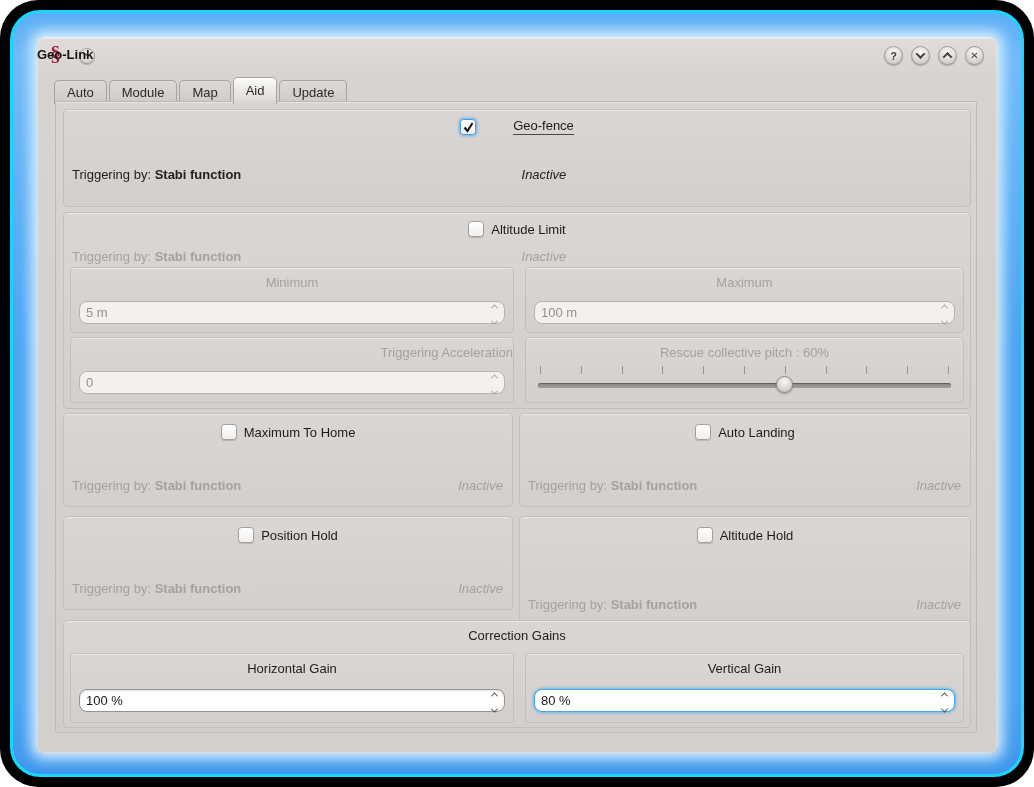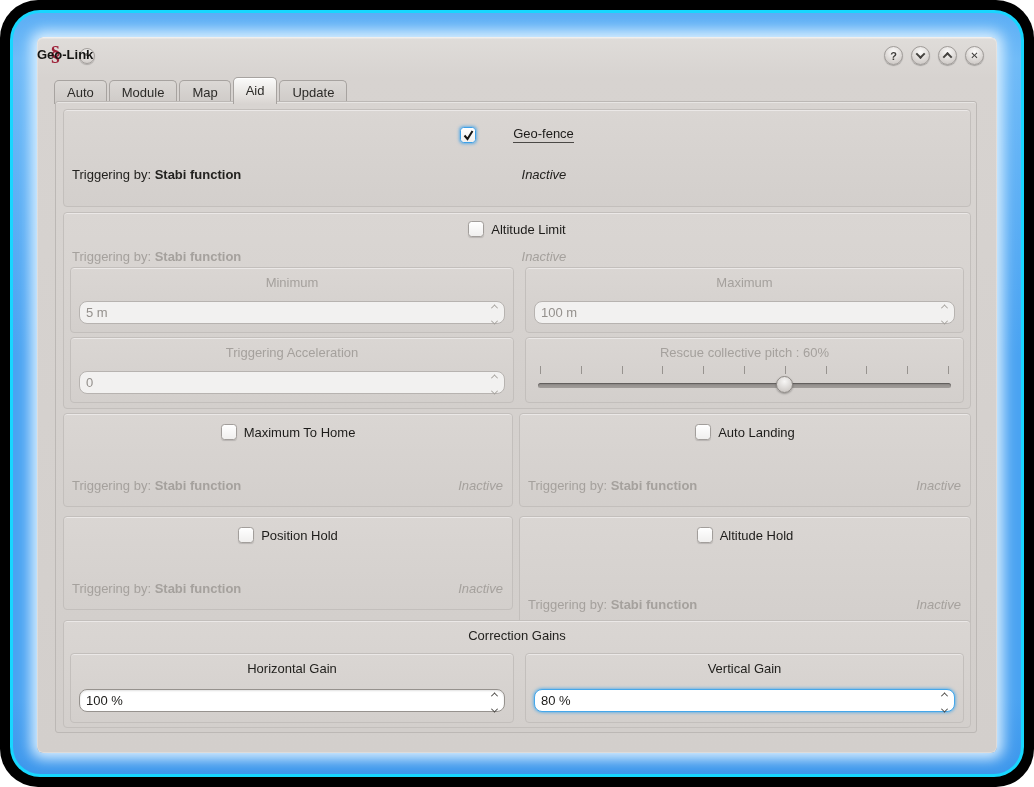--- a/index.html
+++ b/index.html
@@ -118,21 +118,21 @@
       <div class="tab">Auto</div>
       <div class="tab">Module</div>
       <div class="tab">Map</div>
       <div class="tab selected">Aid</div>
       <div class="tab">Update</div>
     </div>
 
     <div class="content">
 
       <div class="group" style="left:7px;top:7px;width:908px;height:98px;">
-        <div class="hdr" style="top:16px;gap:37px;">
+        <div class="hdr" style="top:8px;gap:37px;">
           <span class="checkbox focused checked">
             <svg class="check" width="13" height="13" viewBox="0 0 13 13">
                   <path d="M2.5 6.5l3 3.5 5-8" fill="none" stroke="#151412" stroke-width="2"></path>
                 </svg>
           </span>
           <span class="label ulined">Geo-fence</span>
         </div>
         <div class="trig dark" style="left:8px;top:57px;">
           <span>Triggering by:</span> <b>Stabi function</b>
         </div>
@@ -165,21 +165,21 @@
           <div class="gtitle dis" style="top:7px;">Maximum</div>
           <div class="spin disabled" style="top:33px;gap:20px;">
             <span class="spinval">100 m</span>
             <span class="btns">
                   <span><i class="chev up"></i></span>
                   <span><i class="chev down"></i></span>
                 </span>
           </div>
         </div>
         <div class="group" style="left:6px;top:124px;width:444px;height:66px;">
-          <div class="gtitle dis" style="top:7px;">Triggering Acceleration</div>
+          <div class="gtitle dis" style="top:7px;text-align:right;">Triggering Acceleration</div>
           <div class="spin disabled" style="top:33px;">
             <span class="spinval">0</span>
             <span class="btns">
                   <span><i class="chev up"></i></span>
                   <span><i class="chev down"></i></span>
                 </span>
           </div>
         </div>
         <div class="group" style="left:461px;top:124px;width:439px;height:66px;">
           <div class="gtitle dis" style="top:7px;">Rescue collective pitch : 60%</div>

